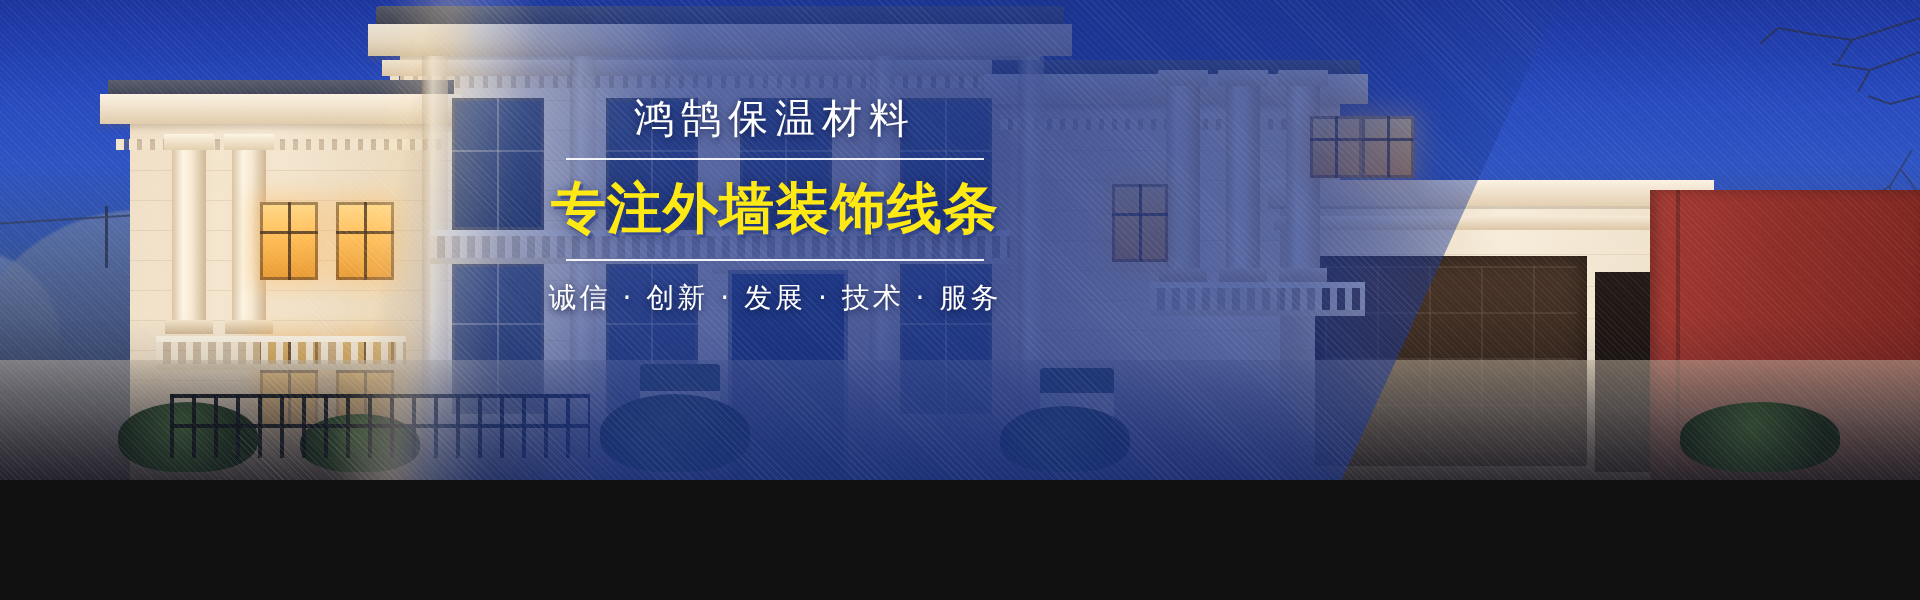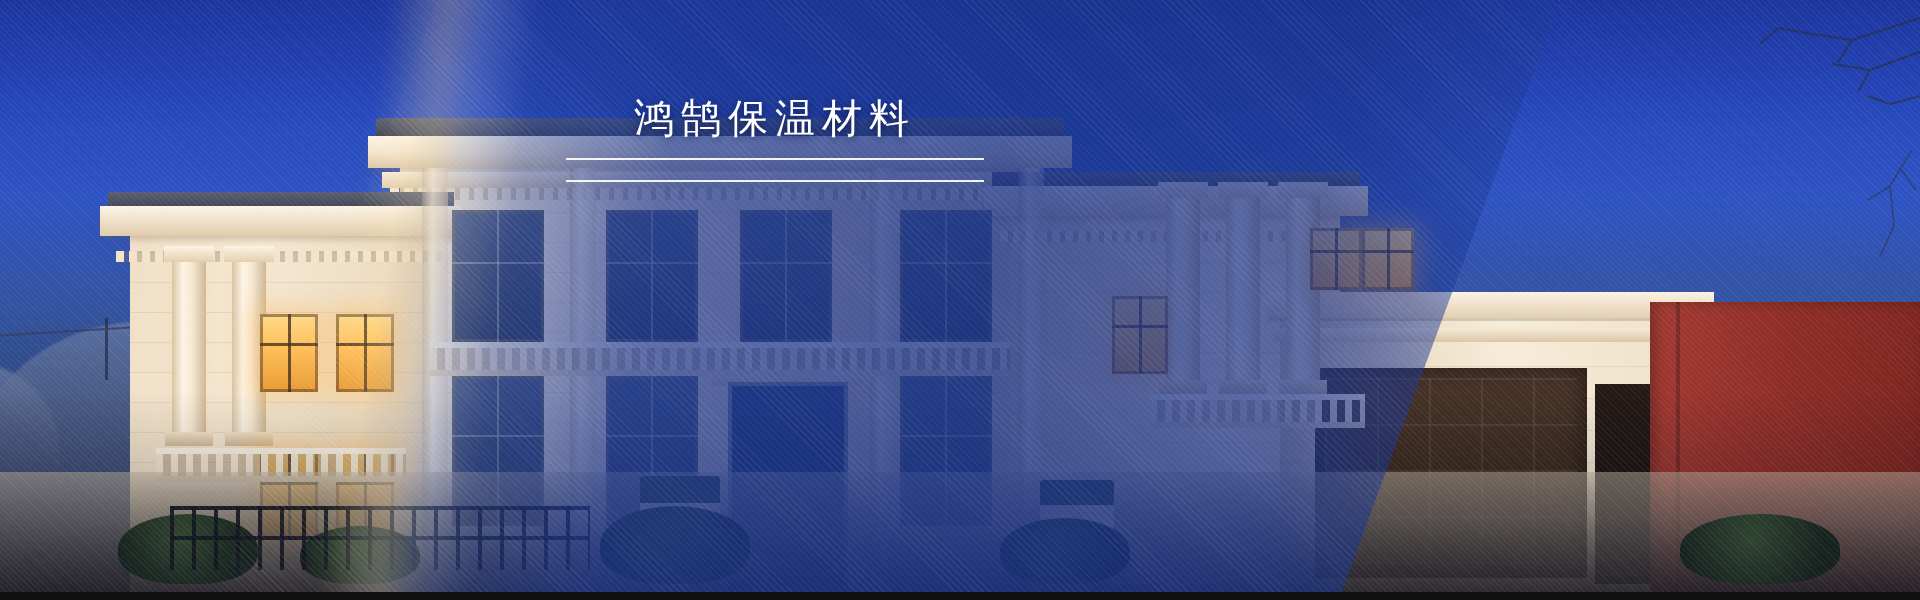--- a/index.html
+++ b/index.html
@@ -2,21 +2,21 @@
 <html><head>
 <meta charset="utf-8">
 <title>Banner</title>
 <style>
   * { margin:0; padding:0; box-sizing:border-box; }
   html,body { background:#111; }
   body { font-family:"DejaVu Sans","Liberation Sans",sans-serif; }
 
   .banner{
     position:relative;
-    width:1920px; height:592px;
+    width:1920px; height:480px;
     overflow:hidden;
     background:#b91c1c;
   }
 
   
   .photo{ position:absolute; inset:0; overflow:hidden; }
 
   
   .sky{
     position:absolute; inset:0;
@@ -499,17 +499,19 @@
   </div>
 
   <div class="overlay-panel"></div>
   <div class="overlay-hatch"></div>
   <div class="streak"></div>
 
   <div class="copy">
     <div class="brand">鸿鹄保温材料</div>
     <div class="rule"></div>
     <div class="headline">
+      <span class="l2">专注外墙装饰线条</span>
     </div>
     <div class="rule2"></div>
+    <div class="tagline">诚信 · 创新 · 发展 · 技术 · 服务</div>
   </div>
 
 </div>
 
 </body></html>

